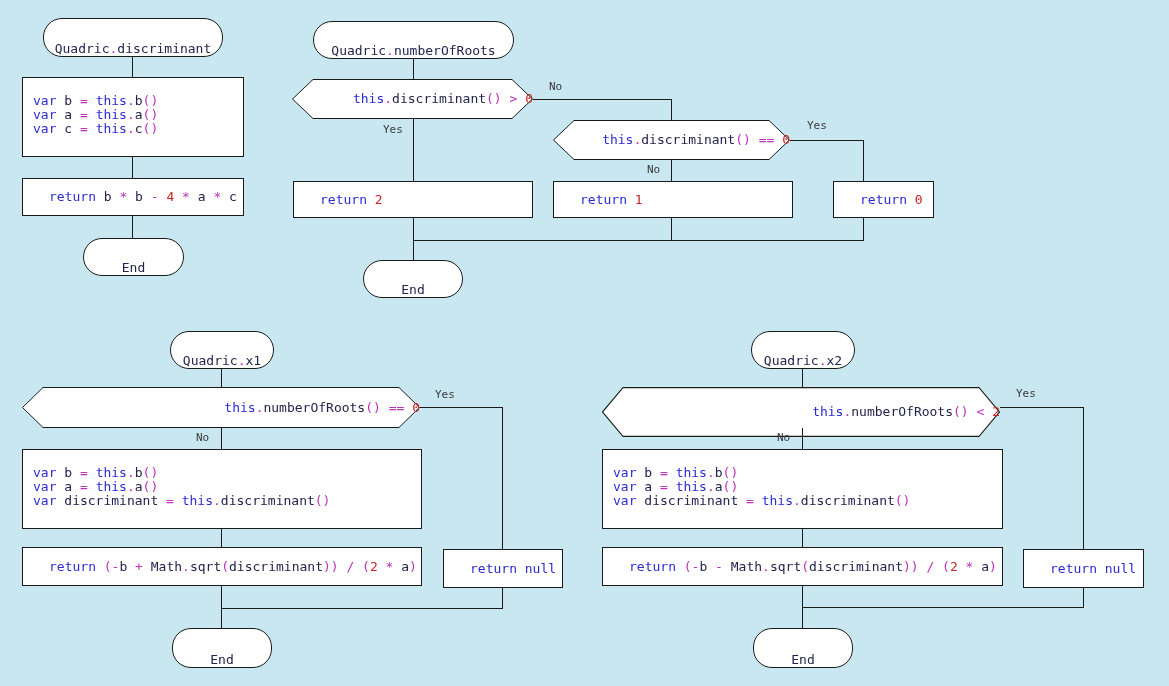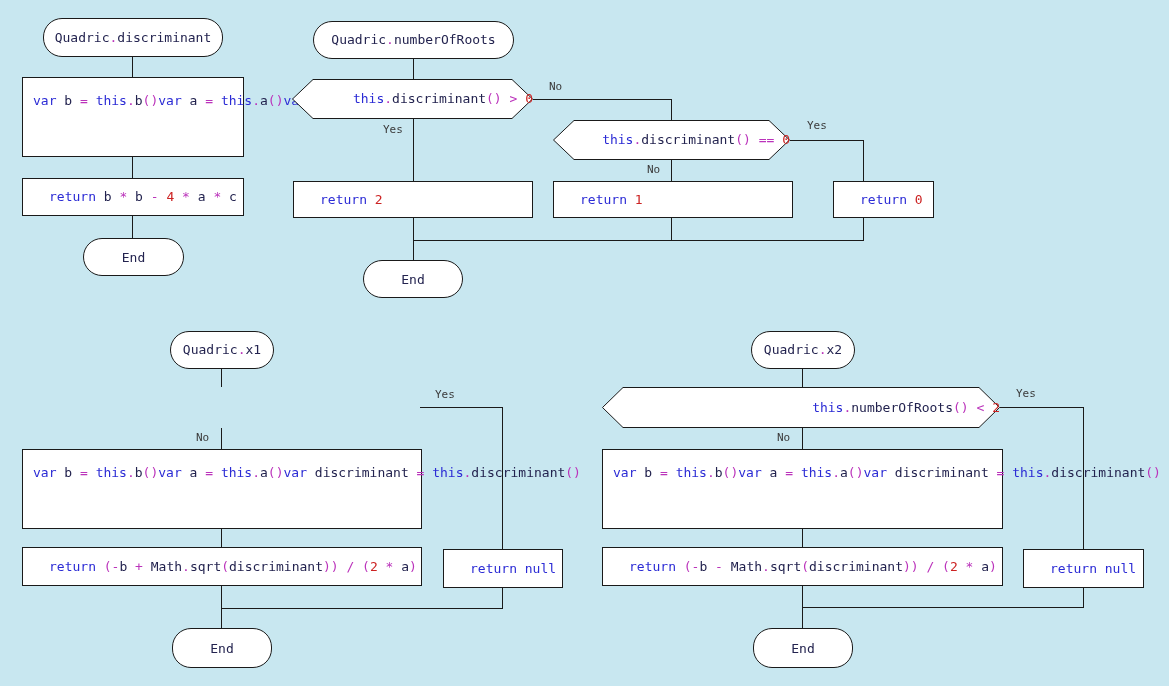--- a/index.html
+++ b/index.html
@@ -3,22 +3,22 @@
 <meta charset="utf-8">
 <style>
   :root{
     --kw:#2b2bd5; --id:#23234f; --pu:#bb33bb; --nu:#cc2222; --lbl:#3a3a3a;
     --line:#1a1a1a; --bg:#c8e7f0;
   }
   html,body{margin:0;padding:0;}
   body{background:var(--bg);font-family:"DejaVu Sans Mono","Liberation Mono",monospace;}
   .stage{position:relative;width:1169px;height:686px;background:var(--bg);overflow:hidden;}
   .node{position:absolute;box-sizing:border-box;background:#fff;border:1px solid var(--line);}
-  .stadium{border-radius:19px;display:flex;align-items:center;justify-content:center;}
-  .procbox{display:flex;flex-direction:row;justify-content:flex-start;padding:16px 0 0 10px;}
+  .stadium{border-radius:19px;display:flex;align-items:flex-end;justify-content:center;}
+  .procbox{display:flex;flex-direction:column;justify-content:flex-start;padding:16px 0 0 10px;}
   .retbox{display:flex;align-items:center;padding-left:26px;}
   .hexwrap{position:absolute;box-sizing:border-box;}
   .hexwrap svg{position:absolute;left:0;top:0;width:100%;height:100%;display:block;}
   .hexwrap polygon{fill:#ffffff;stroke:var(--line);stroke-width:1;}
   .hextext{position:absolute;left:0;top:0;right:0;bottom:0;display:flex;align-items:center;justify-content:flex-end;}
   .code{font-size:13px;line-height:14px;white-space:pre;color:var(--id);}
   .tk-k{color:var(--kw);} .tk-i{color:var(--id);} .tk-p{color:var(--pu);} .tk-n{color:var(--nu);}
   .vline,.hline{position:absolute;background:var(--line);}
   .vline{width:1px;} .hline{height:1px;}
   .branch-label{position:absolute;font-size:11px;color:var(--lbl);white-space:pre;padding-left:8px;}
@@ -96,20 +96,28 @@
   <div class="hline" style="left:413px;top:240px;width:451px;"></div>
   <div class="node stadium" style="left:363px;top:260px;width:100px;height:38px;">
     <div class="endtext">End</div>
   </div>
 
   <div class="node stadium" style="left:170px;top:331px;width:104px;height:38px;">
     <div class="code"><span class="tk-i">Quadric</span><span class="tk-p">.</span><span class="tk-i">x1</span></div>
   </div>
   <div class="vline" style="left:221px;top:369px;height:18px;"></div>
 
+  <div class="hexwrap" style="left:22px;top:387px;width:398px;height:41px;">
+    <svg viewBox="0 0 398 41" preserveAspectRatio="none">
+      <polygon points="0.5,20.5 21,0.5 377,0.5 397.5,20.5 377,40.5 21,40.5"></polygon>
+    </svg>
+    <div class="hextext">
+        <div class="code"><span class="tk-k">this</span><span class="tk-p">.</span><span class="tk-i">numberOfRoots</span><span class="tk-p">() == </span><span class="tk-n">0</span></div>
+      </div>
+  </div>
   <div class="branch-label" style="left:427px;top:388px;">Yes</div>
   <div class="branch-label" style="left:188px;top:431px;">No</div>
   <div class="hline" style="left:420px;top:407px;width:83px;"></div>
   <div class="vline" style="left:502px;top:407px;height:142px;"></div>
   <div class="vline" style="left:221px;top:428px;height:21px;"></div>
 
   <div class="node procbox" style="left:22px;top:449px;width:400px;height:80px;">
     <div class="code"><span class="tk-k">var </span><span class="tk-i">b </span><span class="tk-p">= </span><span class="tk-k">this</span><span class="tk-p">.</span><span class="tk-i">b</span><span class="tk-p">()</span></div>
     <div class="code"><span class="tk-k">var </span><span class="tk-i">a </span><span class="tk-p">= </span><span class="tk-k">this</span><span class="tk-p">.</span><span class="tk-i">a</span><span class="tk-p">()</span></div>
     <div class="code"><span class="tk-k">var </span><span class="tk-i">discriminant </span><span class="tk-p">= </span><span class="tk-k">this</span><span class="tk-p">.</span><span class="tk-i">discriminant</span><span class="tk-p">()</span></div>
@@ -126,21 +134,21 @@
   <div class="hline" style="left:221px;top:608px;width:282px;"></div>
   <div class="node stadium" style="left:172px;top:628px;width:100px;height:40px;">
     <div class="endtext">End</div>
   </div>
 
   <div class="node stadium" style="left:751px;top:331px;width:104px;height:38px;">
     <div class="code"><span class="tk-i">Quadric</span><span class="tk-p">.</span><span class="tk-i">x2</span></div>
   </div>
   <div class="vline" style="left:802px;top:369px;height:18px;"></div>
 
-  <div class="hexwrap" style="left:602px;top:387px;width:398px;height:41px;">
+  <div class="hexwrap" style="left:602px;top:387px;width:398px;height:50px;">
     <svg viewBox="0 0 398 41" preserveAspectRatio="none">
       <polygon points="0.5,20.5 21,0.5 377,0.5 397.5,20.5 377,40.5 21,40.5"></polygon>
     </svg>
     <div class="hextext">
         <div class="code"><span class="tk-k">this</span><span class="tk-p">.</span><span class="tk-i">numberOfRoots</span><span class="tk-p">() &lt; </span><span class="tk-n">2</span></div>
       </div>
   </div>
   <div class="branch-label" style="left:1008px;top:387px;">Yes</div>
   <div class="branch-label" style="left:769px;top:431px;">No</div>
   <div class="hline" style="left:1000px;top:407px;width:84px;"></div>

